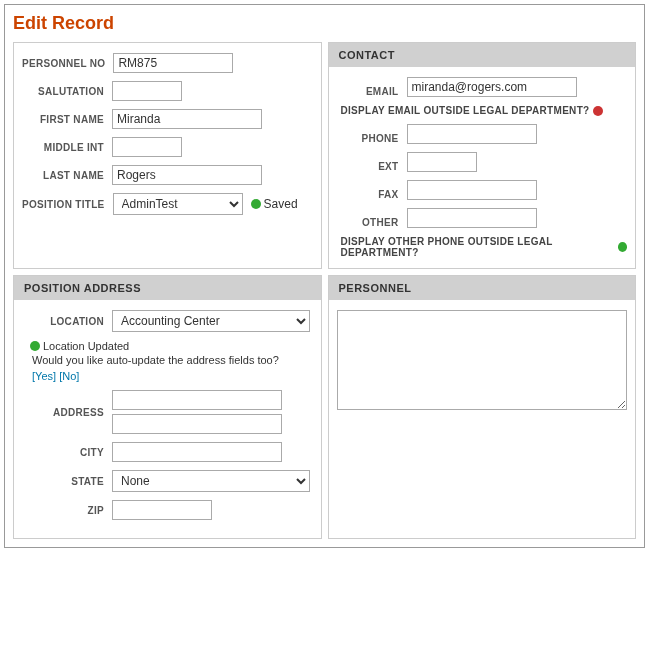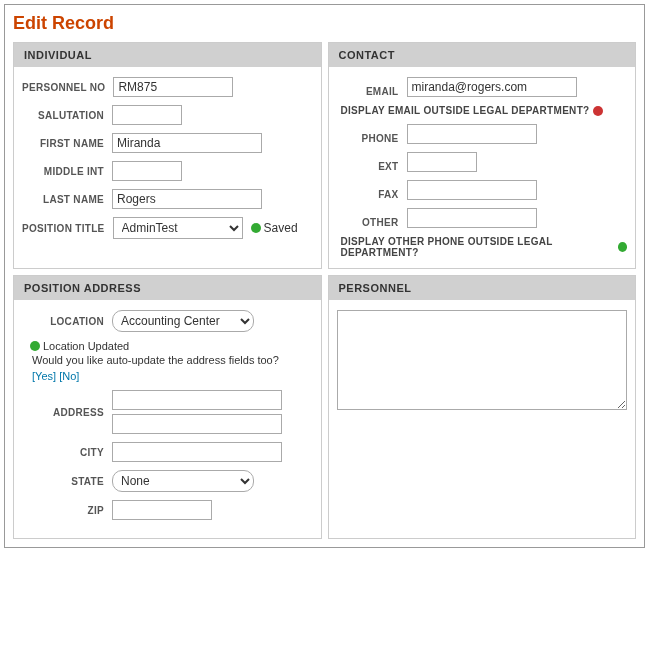--- a/index.html
+++ b/index.html
@@ -73,21 +73,21 @@
       font-size: 12px;
       color: #333;
       background: #fff;
     }
     .input-sm { width: 70px; }
     .input-md { width: 120px; }
     .input-lg { width: 150px; }
     .input-email { width: 170px; }
     .input-contact { width: 130px; }
     .select-md { width: 130px; }
-    .select-lg { width: 142px; border-radius: 10px; }
+    .select-lg { width: 198px; }
     .position-row {
       display: flex;
       align-items: center;
       gap: 8px;
     }
     .saved-indicator {
       display: flex;
       align-items: center;
       gap: 3px;
       color: #333;
@@ -182,21 +182,20 @@
   </style>
 </head>
 <body>
 
 <div class="page-container">
   <div class="page-title">Edit Record</div>
 
   <div class="two-col">
 
     <div class="panel">
-      <div class="panel-header">INDIVIDUAL</div>
       <div class="panel-body">
 
         <div class="field-row">
           <span class="field-label">PERSONNEL NO</span>
           <input type="text" class="input-md" value="RM875" style="">
         </div>
 
         <div class="field-row">
           <span class="field-label">SALUTATION</span>
           <input type="text" class="input-sm" value="" style="">

